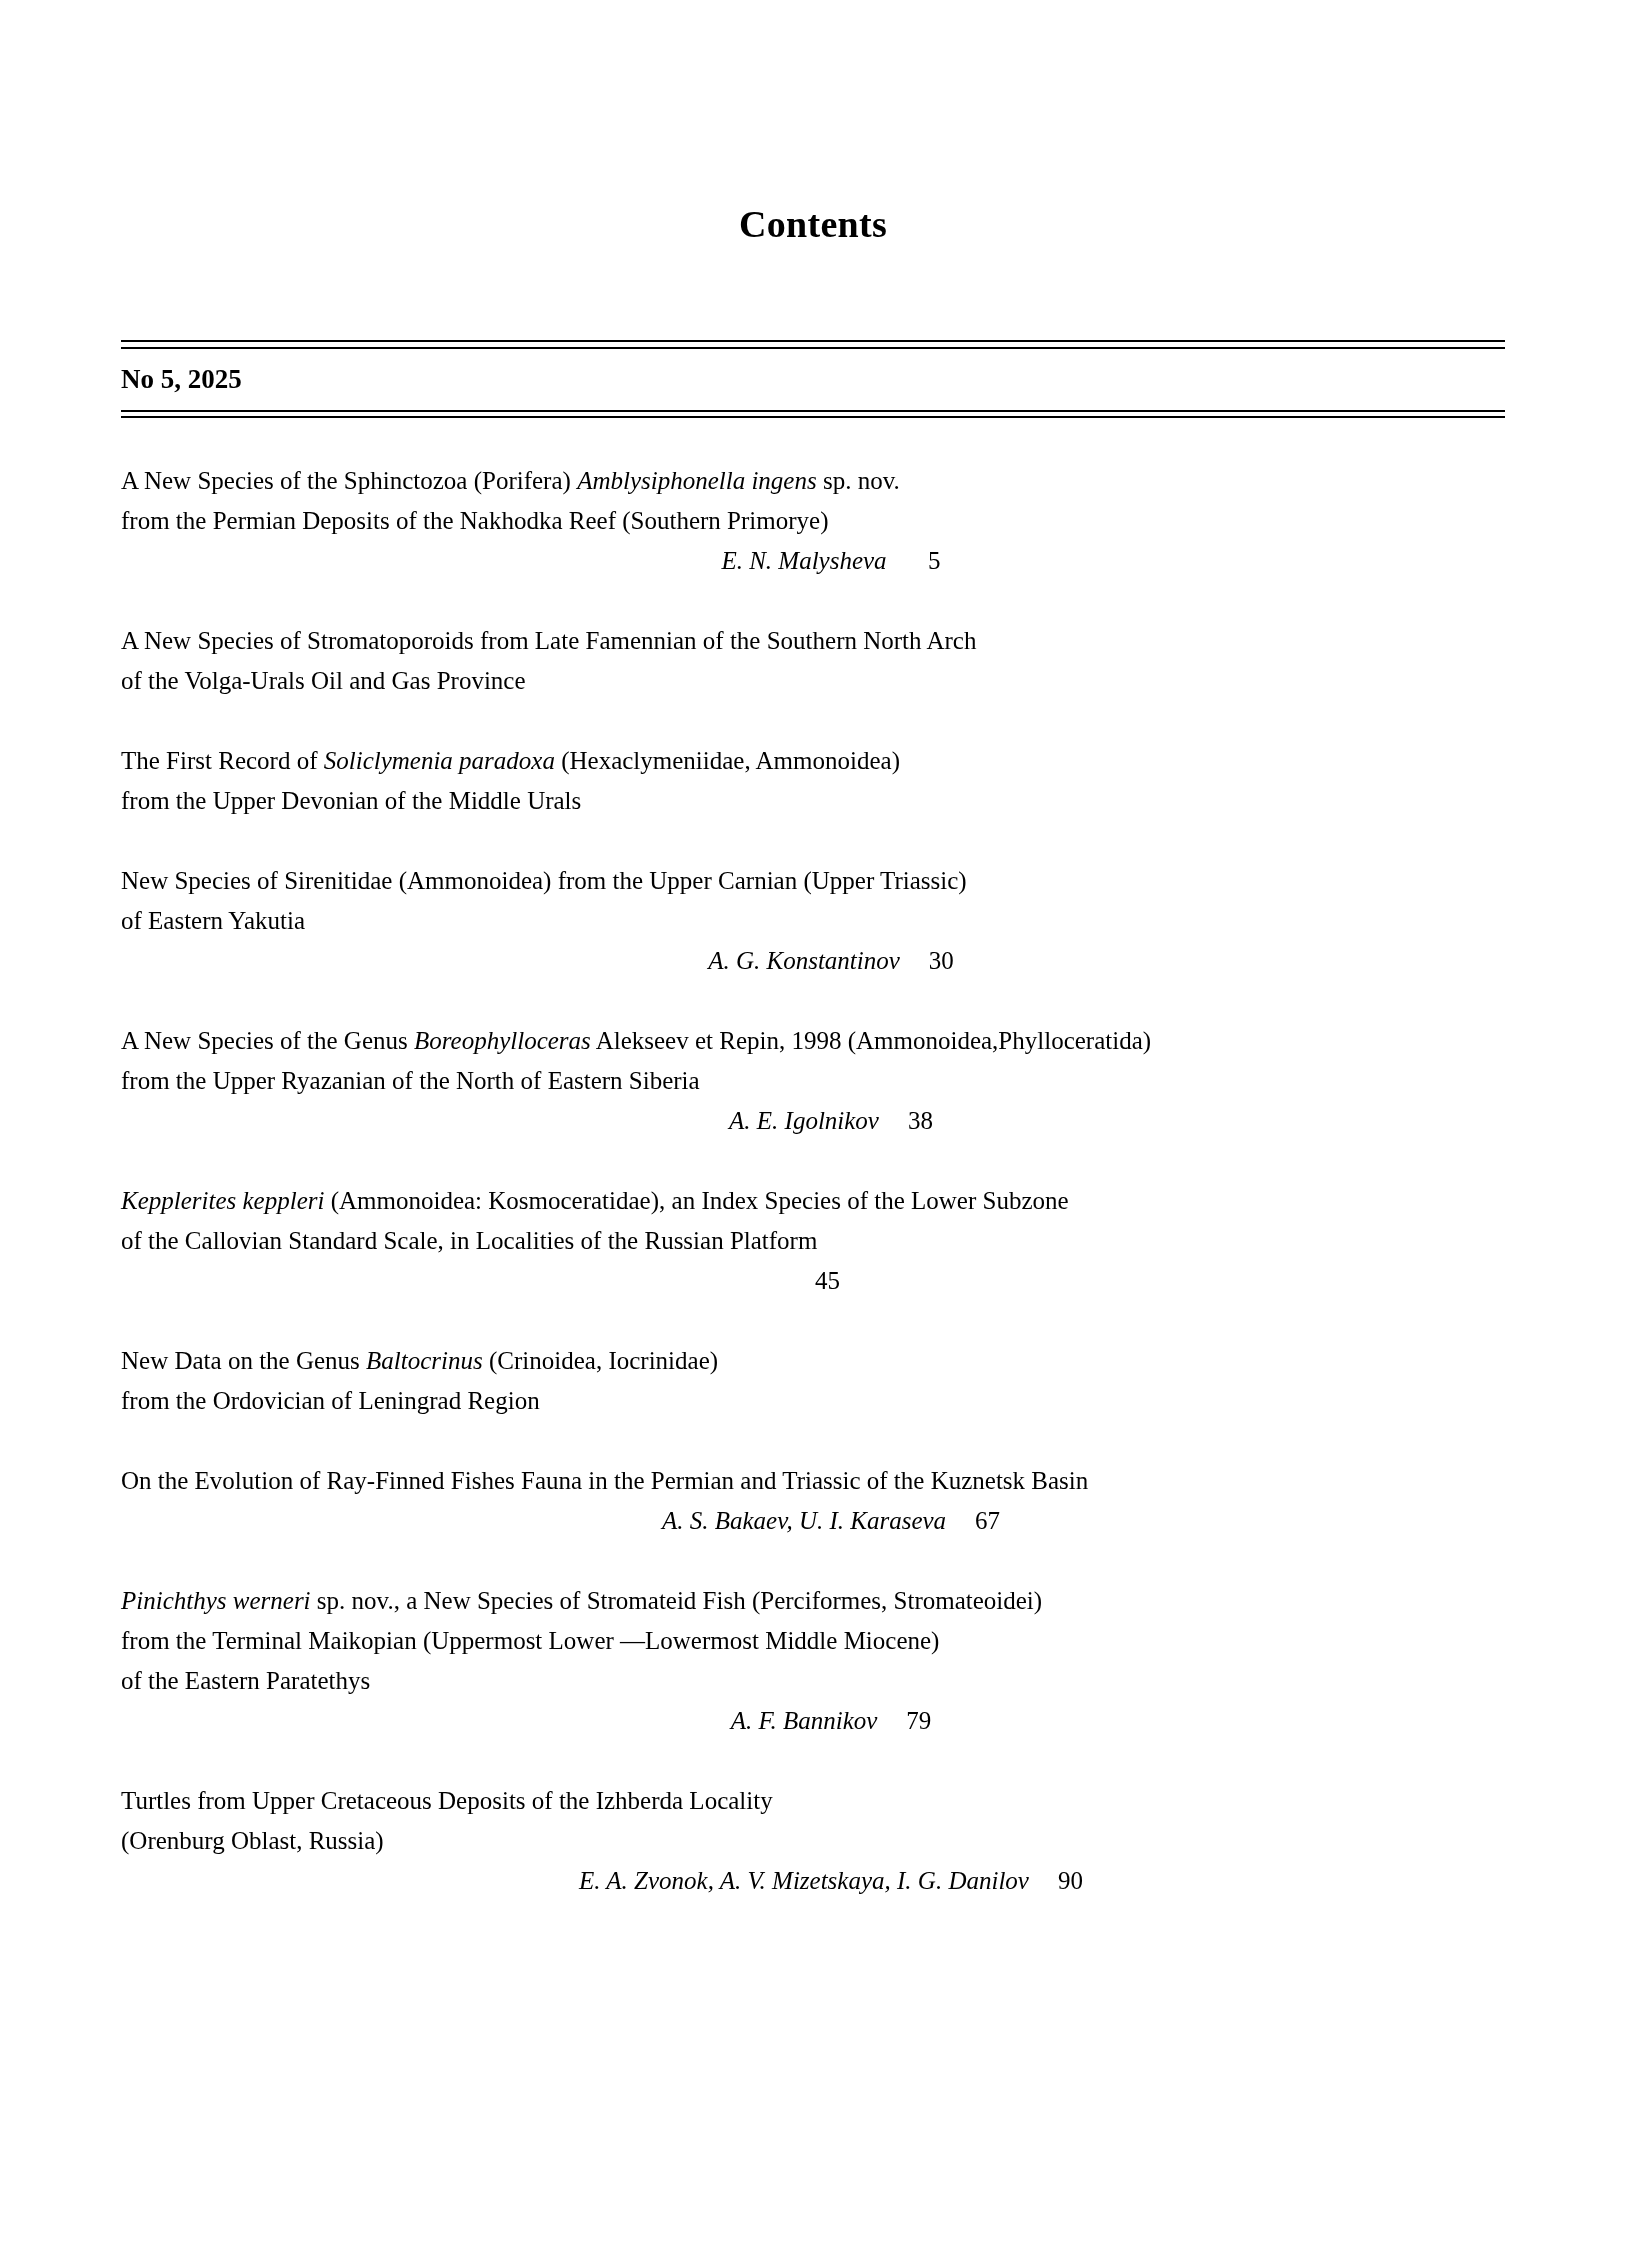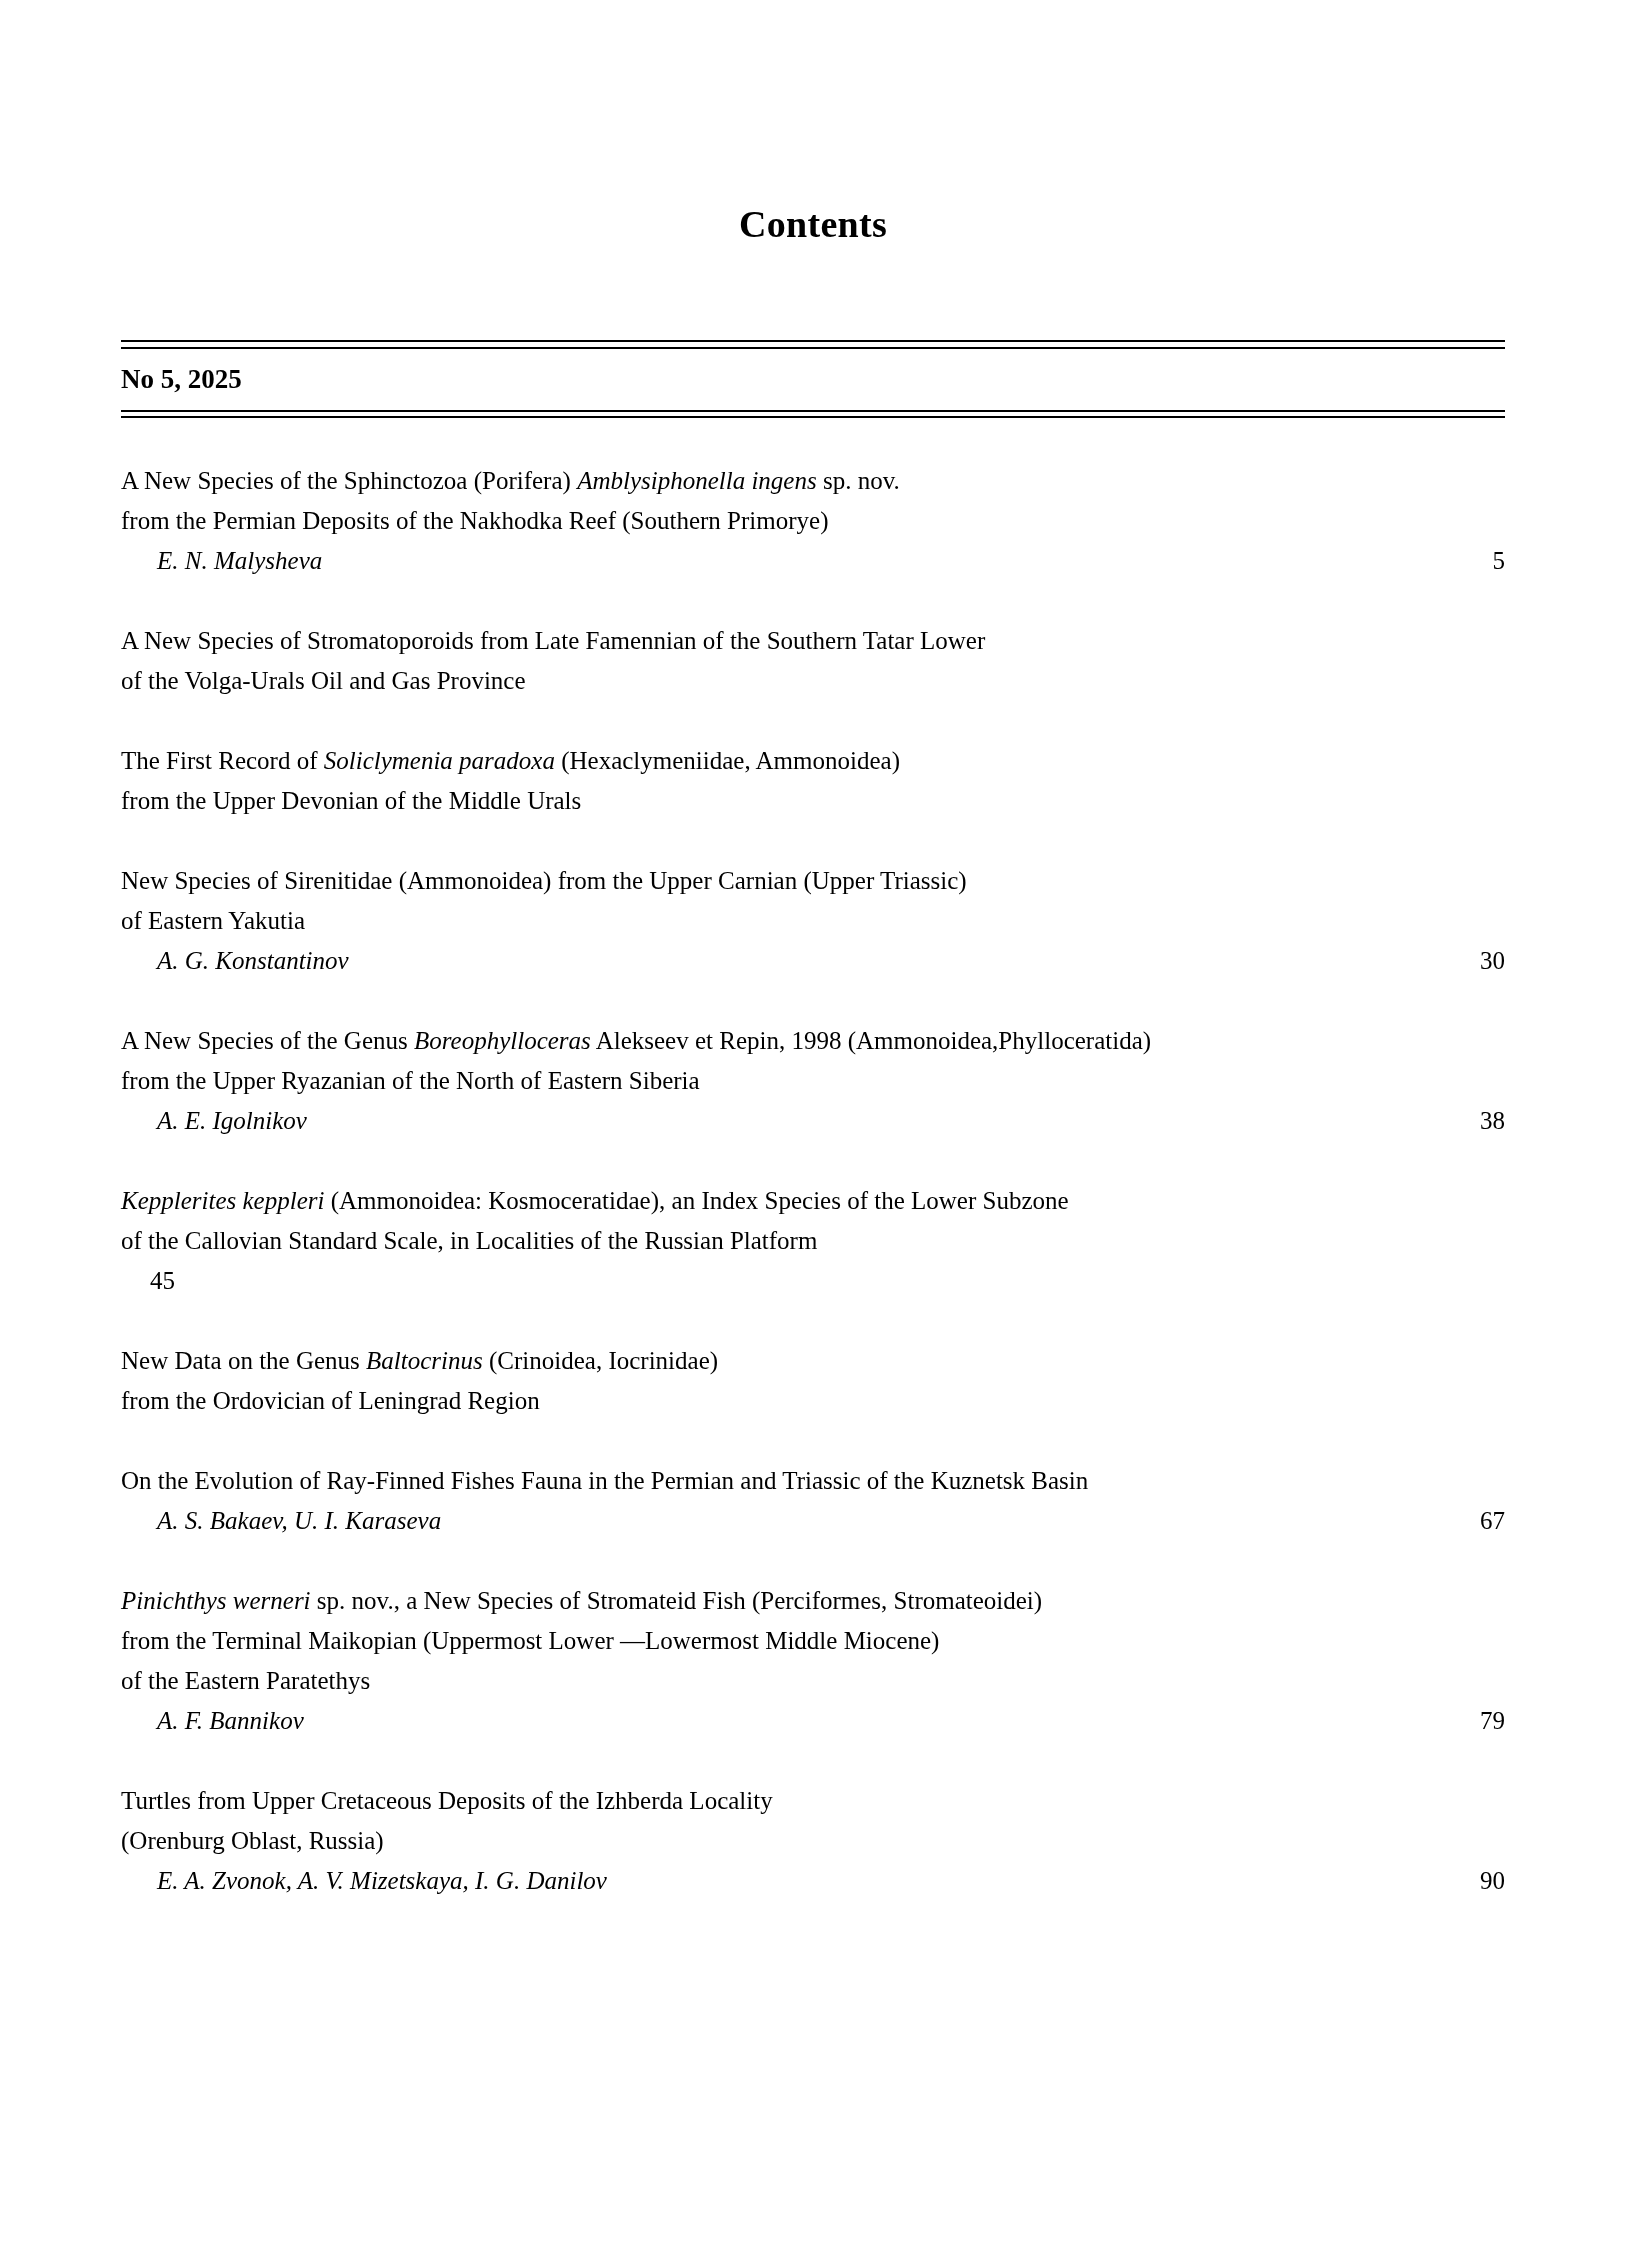--- a/index.html
+++ b/index.html
@@ -40,21 +40,21 @@
   .entry {
     font-size: 25px;
     line-height: 40px;
     margin-bottom: 40px;
   }
   .entry-title {
     white-space: pre-line;
   }
   .authors-row {
     display: flex;
-    justify-content: space-between;
+    justify-content: center;
     align-items: baseline;
   }
   .authors {
     padding-left: 36px;
     font-style: italic;
   }
   .page-num {
     text-align: right;
     min-width: 54px;
   }
@@ -76,21 +76,21 @@
   <div class="entry">
     <div class="entry-title"><span>A New Species of the Sphinctozoa (Porifera) </span><span class="it">Amblysiphonella ingens</span><span> sp. nov.
 from the Permian Deposits of the Nakhodka Reef (Southern Primorye)</span></div>
     <div class="authors-row">
       <span class="authors">E. N. Malysheva</span>
       <span class="page-num">5</span>
     </div>
   </div>
 
   <div class="entry">
-    <div class="entry-title"><span>A New Species of Stromatoporoids from Late Famennian of the Southern Tatar Lower
+    <div class="entry-title"><span>A New Species of Stromatoporoids from Late Famennian of the Southern North Arch
 of the Volga-Urals Oil and Gas Province</span></div>
   </div>
 
   <div class="entry">
     <div class="entry-title"><span>The First Record of </span><span class="it">Soliclymenia paradoxa</span><span> (Hexaclymeniidae, Ammonoidea)
 from the Upper Devonian of the Middle Urals</span></div>
   </div>
 
   <div class="entry">
     <div class="entry-title"><span>New Species of Sirenitidae (Ammonoidea) from the Upper Carnian (Upper Triassic)

